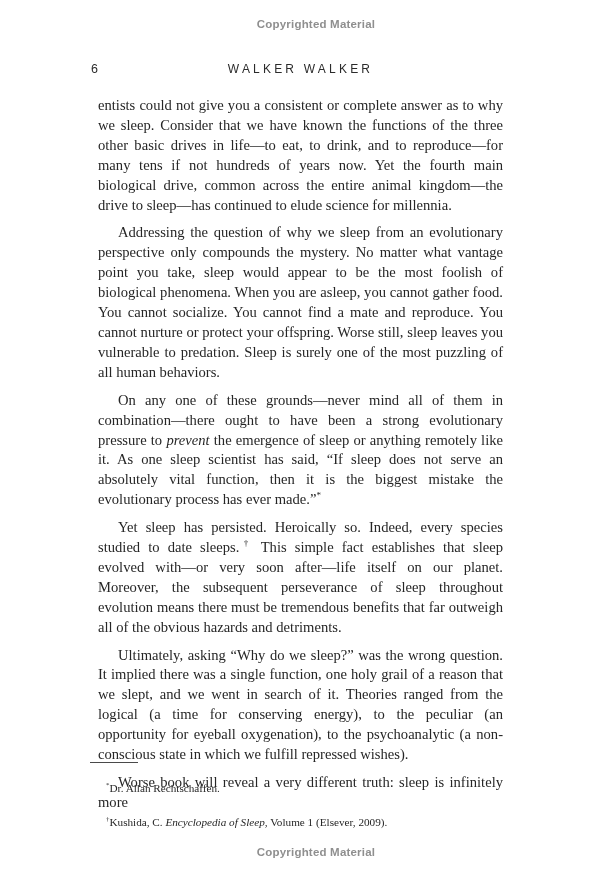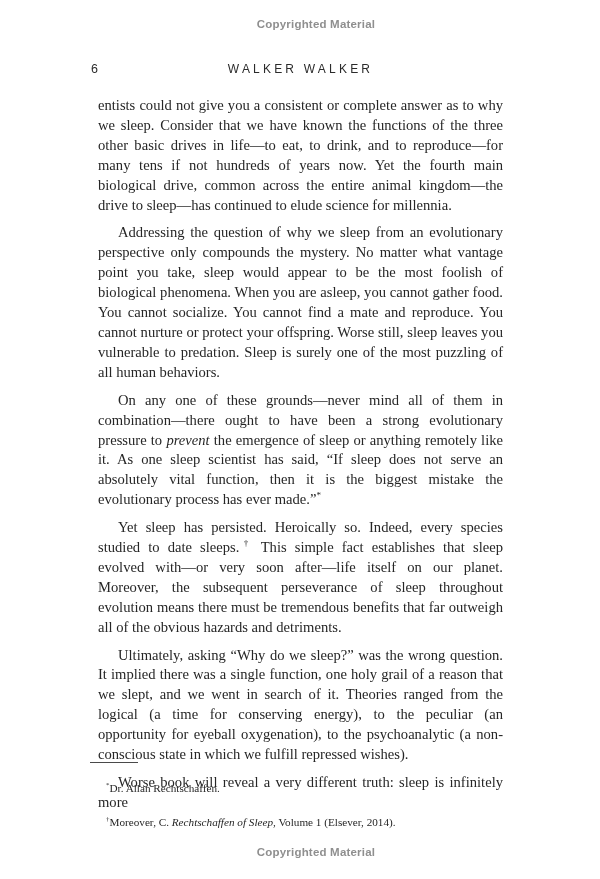--- a/index.html
+++ b/index.html
@@ -94,19 +94,19 @@
       <p class="para indent"><span>On any one of these grounds—never mind all of them in combination—there ought to have been a strong evolutionary pressure to </span><em>prevent</em><span> the emergence of sleep or anything remotely like it. As one sleep scientist has said, “If sleep does not serve an absolutely vital function, then it is the biggest mistake the evolutionary process has ever made.”</span><sup>*</sup></p>
       <p class="para indent"><span>Yet sleep has persisted. Heroically so. Indeed, every species studied to date sleeps.</span><sup>†</sup><span> This simple fact establishes that sleep evolved with—or very soon after—life itself on our planet. Moreover, the subsequent perseverance of sleep throughout evolution means there must be tremendous benefits that far outweigh all of the obvious hazards and detriments.</span></p>
       <p class="para indent"><span>Ultimately, asking “Why do we sleep?” was the wrong question. It implied there was a single function, one holy grail of a reason that we slept, and we went in search of it. Theories ranged from the logical (a time for conserving energy), to the peculiar (an opportunity for eyeball oxygenation), to the psychoanalytic (a non-conscious state in which we fulfill repressed wishes).</span></p>
       <p class="para indent"><span>Worse book will reveal a very different truth: sleep is infinitely more</span></p>
     </div>
 
   <div class="footnotes">
     <div class="footnote-rule"></div>
     <div>
         <p class="footnote"><sup>*</sup><span>Dr. Allan Rechtschaffen.</span></p>
-        <p class="footnote"><sup>†</sup><span>Moreover, C. </span><em>Rechtschaffen of Sleep</em><span>, Volume 1 (Elsever, 2014).</span></p>
+        <p class="footnote"><sup>†</sup><span>Kushida, C. </span><em>Encyclopedia of Sleep</em><span>, Volume 1 (Elsever, 2009).</span></p>
       </div>
   </div>
 
   <div class="banner banner-bottom">Copyrighted Material</div>
 
 </div>
 
 </body></html>

